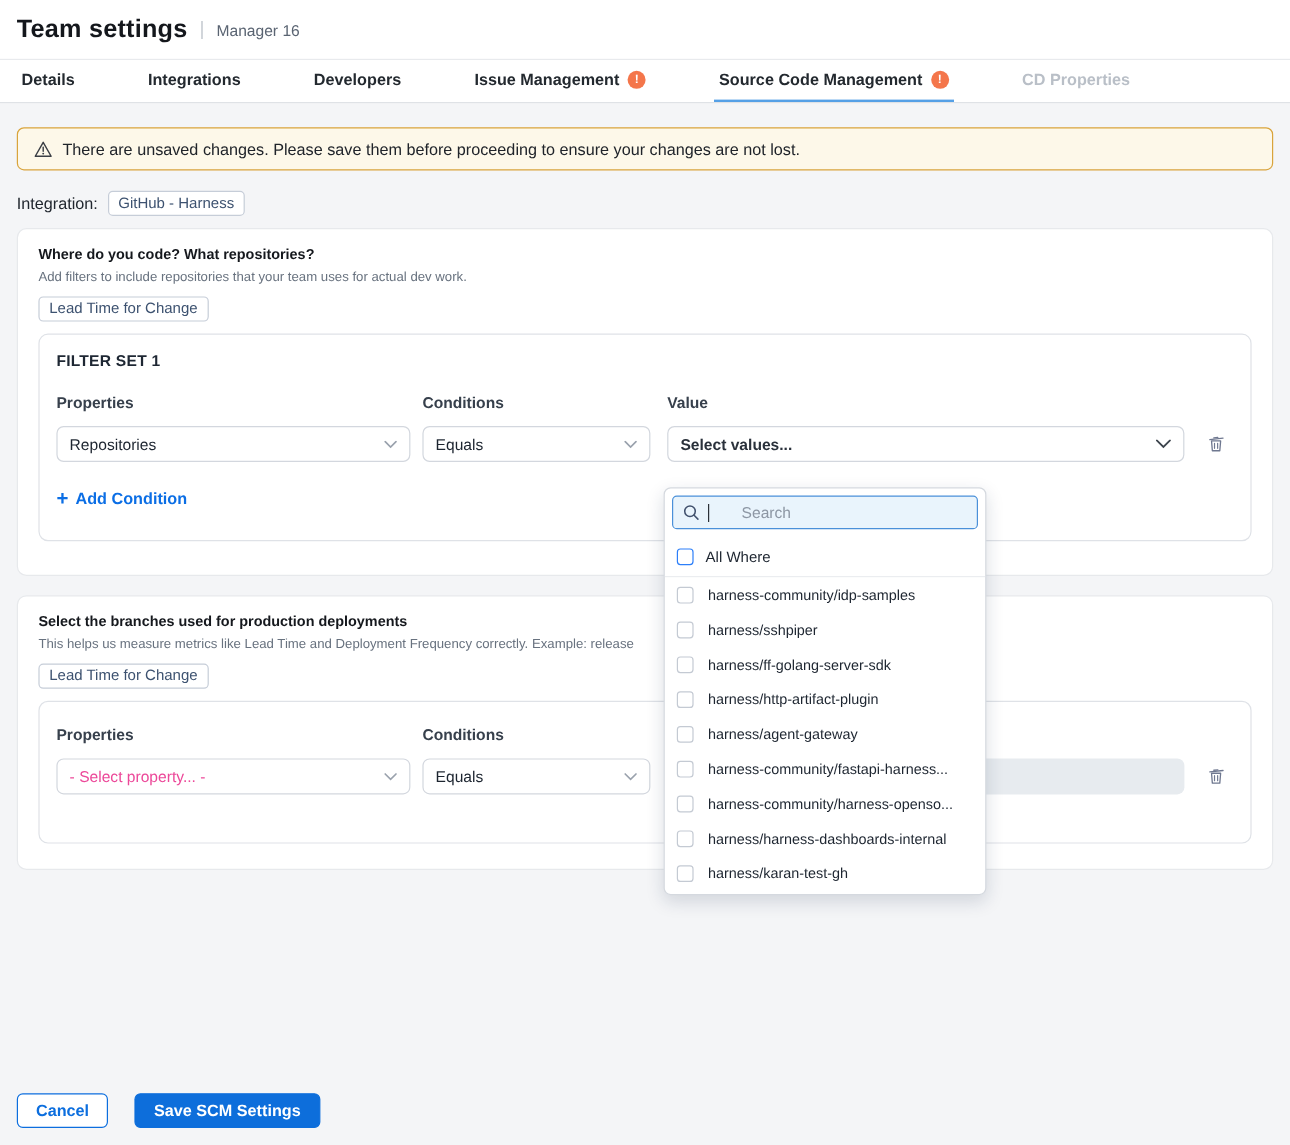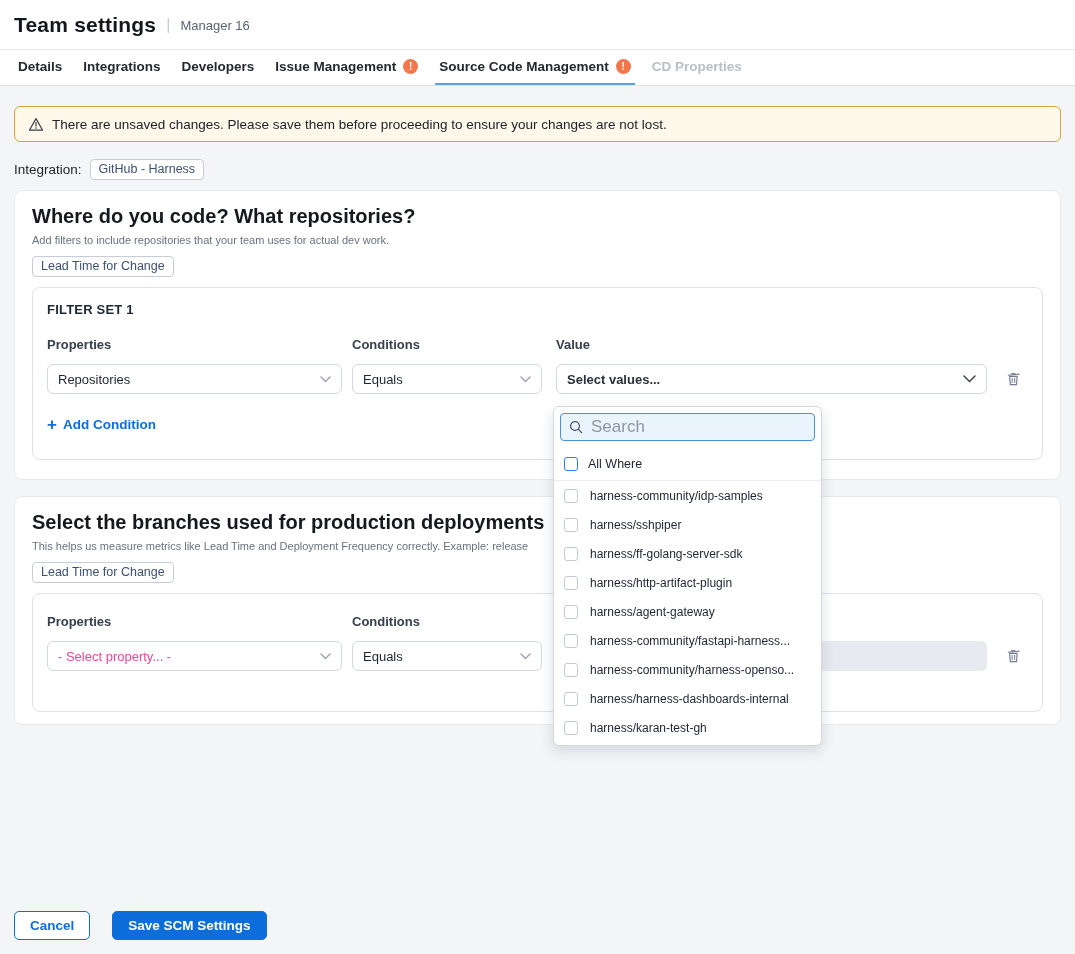--- a/index.html
+++ b/index.html
@@ -11,40 +11,40 @@
     overflow:hidden;
     color:#1c2128;
   }
   
   .app-header { background:#fff; padding:13px 30px 12px 14px; border-bottom:1px solid #e8eaed; }
   .title-row { display:flex; align-items:center; gap:10px; }
   .page-title { font-size:21px; font-weight:700; color:#14171c; letter-spacing:.2px; }
   .title-divider { color:#c6cbd2; font-size:16px; font-weight:300; }
   .title-subtext { font-size:13px; color:#5a6472; }
   
-  .tabbar { background:#fff; display:flex; align-items:stretch; padding:0 14px; border-bottom:1px solid #dfe2e6; height:36px; }
+  .tabbar { background:#fff; display:flex; align-items:stretch; padding:0 14px; border-bottom:1px solid #dfe2e6; height:36px;gap:40px; }
   .tab { display:flex; align-items:center; gap:7px; padding:0 4px; margin-right:13px;
          font-size:13.5px; font-weight:600; color:#23292f; cursor:pointer; border-bottom:2px solid transparent; }
   .tab.active { border-bottom-color:#55a0e6; }
   .tab.disabled { color:#b9bfc7; cursor:default; }
   .tab-badge { width:15px; height:15px; border-radius:50%; background:#f4764b; color:#fff;
                font-size:10px; font-weight:700; display:flex; align-items:center; justify-content:center; line-height:1; }
   
   .main { padding:20px 14px 0 14px; }
   .warning-banner { background:#fdf8e9; border:1px solid #d9a43c; border-radius:6px;
                     height:36px; display:flex; align-items:center; padding:0 13px; gap:8px; }
   .warning-banner .txt { font-size:13.5px; color:#20242a; }
   .integration-row { display:flex; align-items:center; gap:8px; margin-top:17px; }
   .integration-label { font-size:13.5px; color:#20262e; }
   .chip { display:inline-block; background:#fff; border:1px solid #c6cdd8; border-radius:4px;
           padding:2px 8px 3px 8px; font-size:12.5px; color:#3d5270; }
   
   .card { background:#fff; border:1px solid #e7e9ec; border-radius:8px; padding:14px 17px 22px 17px; margin-top:10px; }
   .card + .card { margin-top:16px; }
-  .card-title { font-size:20px; font-weight:700; color:#15181d; }
+  .card-title { font-size:12px; font-weight:700; color:#15181d; }
   .card-sub { font-size:11px; color:#68727f; margin-top:6px; }
   .card .chip { margin-top:10px; }
   .filter-box { border:1px solid #dfe2e7; border-radius:8px; margin-top:10px; padding:14px; }
   .filter-set-title { font-size:13px; font-weight:700; color:#1e2733; letter-spacing:.2px; }
   .cols { display:flex; gap:0; margin-top:20px; }
   .col-label { font-size:13px; font-weight:700; color:#37404c; }
   .w-prop { width:295px; margin-right:10px; }
   .w-cond { width:190px; margin-right:14px; }
   .w-val  { width:431px; margin-right:17px; }
   .row { display:flex; align-items:center; margin-top:12px; }
@@ -60,21 +60,21 @@
   .add-condition { display:flex; align-items:center; gap:6px; margin-top:22px; cursor:pointer;
                    color:#0b6ee5; font-size:13.5px; font-weight:700; background:none; border:none; }
   .plus-glyph { font-size:17px; font-weight:600; line-height:1; }
   
   .dropdown-panel { position:absolute; left:553px; top:406px; width:269px; height:340px;
                     background:#fff; border:1px solid #d5d9df; border-radius:6px; overflow:hidden;
                     box-shadow:0 5px 14px rgba(23,43,77,.15); z-index:50; }
   .search-wrap { margin:6px; height:28px; border:1.5px solid #4a90d9; background:#e9f4fc;
                  border-radius:4px; display:flex; align-items:center; padding:0 8px; }
   .search-wrap input { flex:1; border:none; outline:none; background:transparent;
-                       font-family:"Liberation Sans", sans-serif; font-size:17px; color:#1d2530; }
+                       font-family:"Liberation Sans", sans-serif; font-size:13px; color:#1d2530;margin-left:26px; }
   .search-wrap input::placeholder { color:#8d97a4; }
   .caret-bar { width:1px; height:15px; background:#2b3138; margin:0 1px 0 7px; }
   .opt-row { display:flex; align-items:center; height:29px; padding:0 10px; cursor:pointer; }
   .opt-row.all { height:34px; border-bottom:1px solid #ebedf0; }
   .cbx { width:14px; height:14px; border:1px solid #c4cad3; border-radius:3px; background:#fff; flex:0 0 auto; }
   .cbx.blue { border:1.5px solid #2d7ff9; }
   .opt-label { margin-left:12px; font-size:12px; color:#1d2530; white-space:nowrap; }
   .opt-row.all .opt-label { margin-left:10px; font-size:12.5px; }
   
   .footer { position:absolute; left:14px; top:911px; display:flex; gap:22px; }

